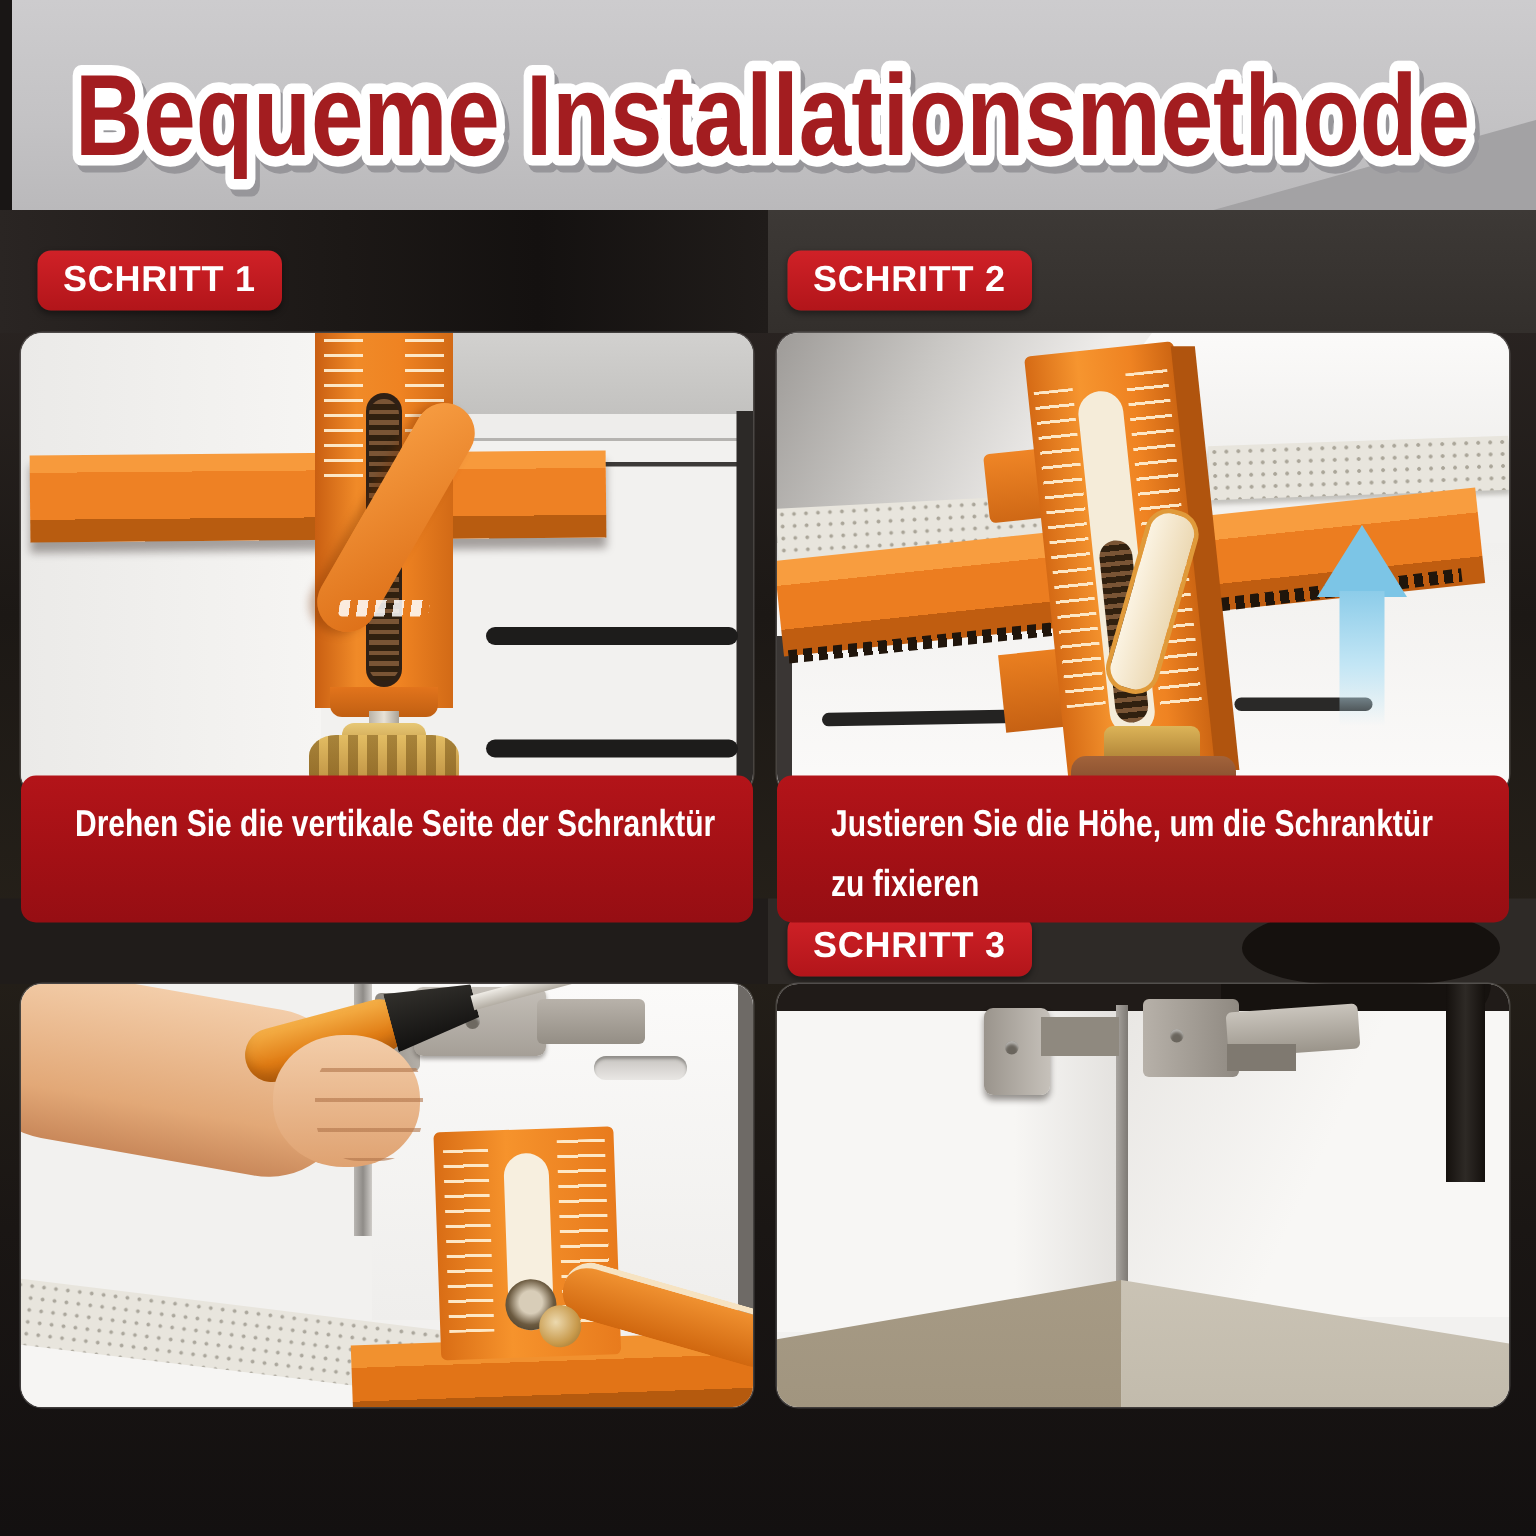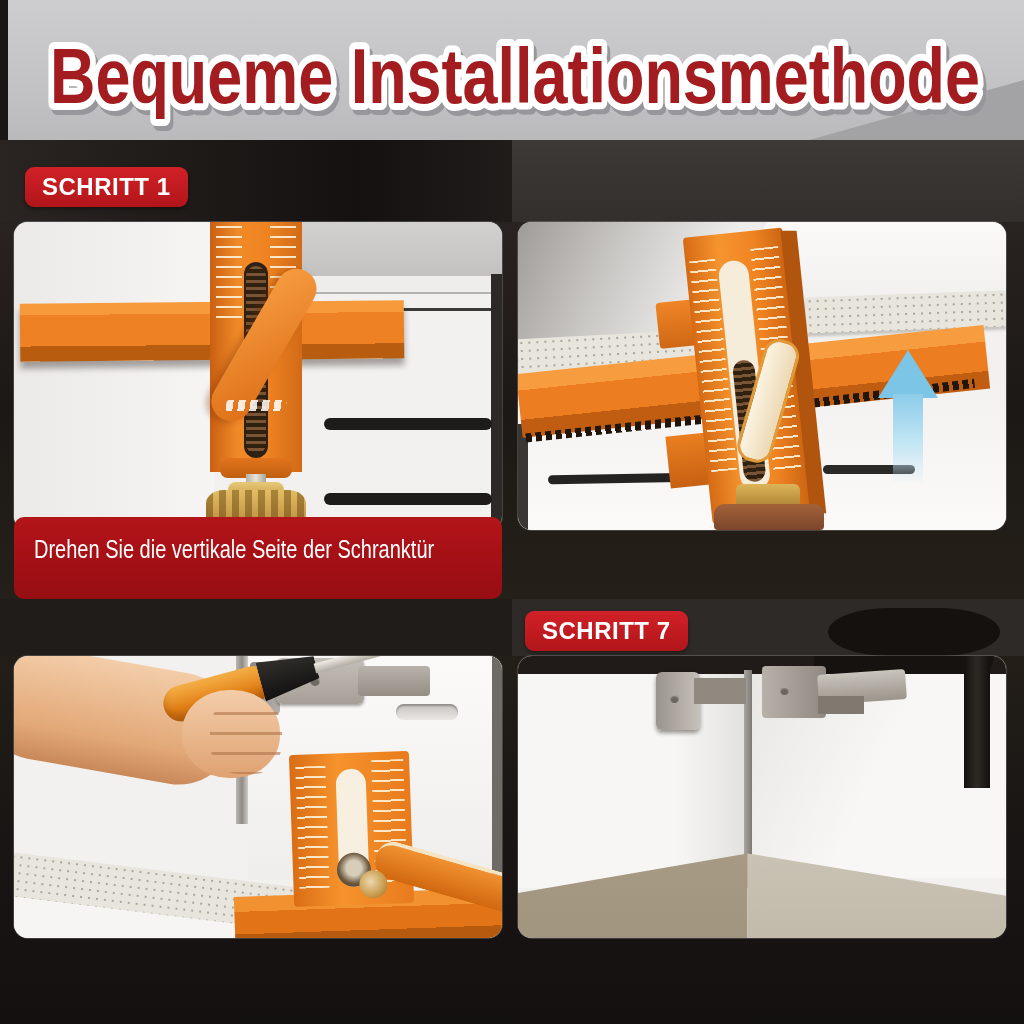--- a/index.html
+++ b/index.html
@@ -26,23 +26,23 @@
   
   .photo{position:absolute;width:488px;border-radius:14px;overflow:hidden;background:#f2f1ef;
     box-shadow:0 0 0 1px rgba(255,255,255,.18);}
   #p1{left:14px;top:222px;height:308px;}
   #p2{left:518px;top:222px;height:308px;}
   #p3{left:14px;top:656px;height:282px;}
   #p4{left:518px;top:656px;height:282px;}
   .photo *{position:absolute;}
 
   
-  .caption{position:absolute;width:488px;height:82px;border-radius:10px;box-sizing:border-box;
+  .caption{position:absolute;width:488px;height:98px;border-radius:10px;box-sizing:border-box;
     background:linear-gradient(180deg,#b31419 0%,#a31015 55%,#960e13 100%);
-    color:#fff;font-weight:normal;font-size:25px;line-height:40px;padding:12px 10px 0 20px;}
+    color:#fff;font-weight:bold;font-size:25px;line-height:40px;padding:12px 10px 0 36px;}
   .caption .cap-text{display:inline-block;transform:scaleX(.8);transform-origin:left top;
     white-space:pre-line;width:560px;}
   #c1{left:14px;top:517px;} #c2{left:518px;top:517px;}
   #c3{left:14px;top:927px;} #c4{left:518px;top:927px;}
 
   
   .ticks{background:repeating-linear-gradient(180deg,rgba(255,240,212,.92) 0 2px,rgba(255,240,212,0) 2px 10px);}
   .thread{background:repeating-linear-gradient(180deg,#7a5535 0 3px,#30200f 3px 7px);}
   .teeth{background:repeating-linear-gradient(90deg,#20150b 0 6px,rgba(0,0,0,0) 6px 10px);}
 
@@ -194,21 +194,22 @@
     <div class="header-corner"></div>
     <div class="header-left-edge"></div>
     <svg class="title-svg" viewBox="0 0 1024 140">
       <text x="515" y="103" text-anchor="middle" textLength="930" lengthAdjust="spacingAndGlyphs" fill="#97969a" stroke="#97969a" stroke-width="14" stroke-linejoin="round" transform="translate(3,5)">Bequeme Installationsmethode</text>
       <text x="515" y="103" text-anchor="middle" textLength="930" lengthAdjust="spacingAndGlyphs" fill="#ffffff" stroke="#ffffff" stroke-width="14" stroke-linejoin="round">Bequeme Installationsmethode</text>
       <text x="515" y="103" text-anchor="middle" textLength="930" lengthAdjust="spacingAndGlyphs" fill="#a31d20">Bequeme Installationsmethode</text>
     </svg>
   </div>
 
   <div class="badge" id="b1">SCHRITT 1</div>
-  <div class="badge" id="b4">SCHRITT 7</div>
+  <div class="badge" id="b2">SCHRITT 2</div>
+  <div class="badge" id="b4">SCHRITT 3</div>
 
   <div class="photo" id="p1">
     <div class="p1-left-shade"></div>
     <div class="p1-shelf"></div>
     <div class="p1-shelf-lip"></div>
     <div class="p1-doorline"></div>
     <div class="p1-redge"></div>
     <div class="p1-slot" style="left:310px;top:196px;"></div>
     <div class="p1-slot" style="left:310px;top:271px;"></div>
     <div class="p1-bar"></div>
@@ -303,14 +304,18 @@
     <div class="p4-h2arm"></div>
     <div class="p4-h2knuckle"></div>
     <div class="p4-screw" style="left:262px;top:30px;"></div>
     <div class="p4-floor-l"></div>
     <div class="p4-floor-r"></div>
   </div>
 
   <div class="caption" id="c1">
     <span class="cap-text">Drehen Sie die vertikale Seite der Schranktür</span>
   </div>
+  <div class="caption" id="c2">
+    <span class="cap-text">Justieren Sie die Höhe, um die Schranktür
+zu fixieren</span>
+  </div>
 
 </div>
 
 </body></html>

